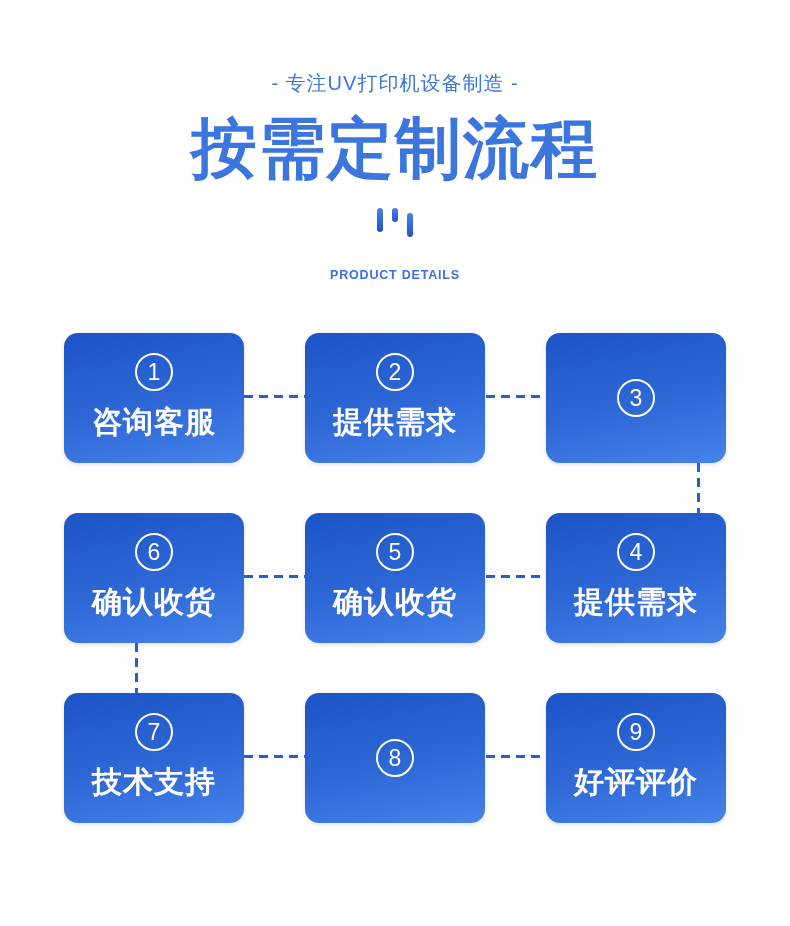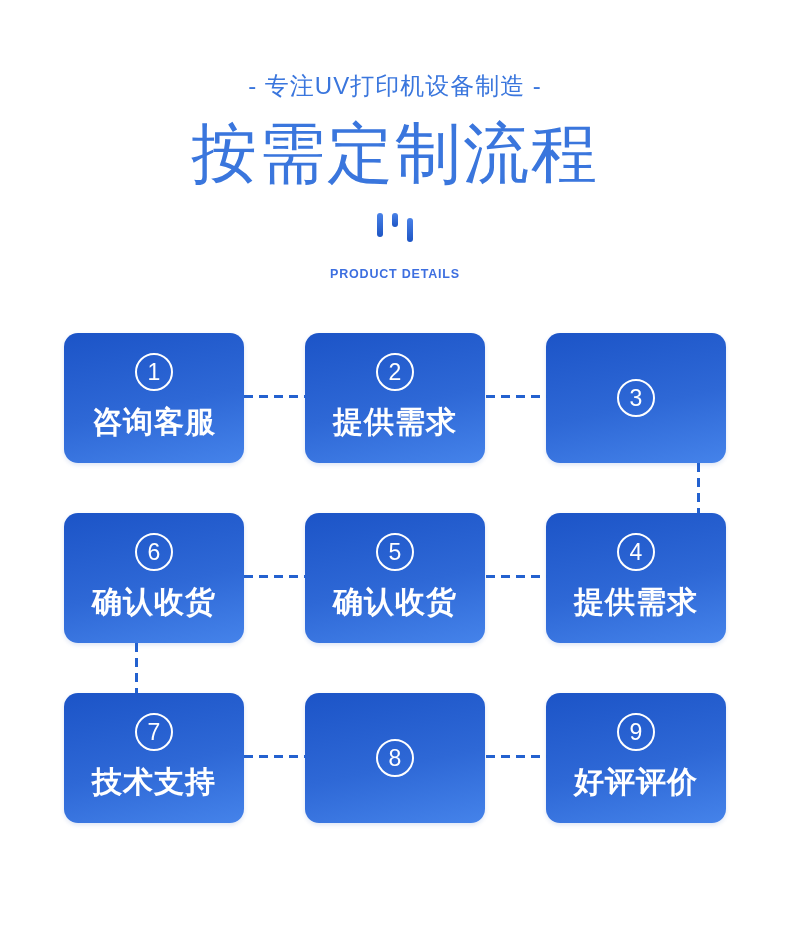--- a/index.html
+++ b/index.html
@@ -5,30 +5,30 @@
   * { margin: 0; padding: 0; box-sizing: border-box; }
   html, body { width: 790px; height: 926px; background: #ffffff; overflow: hidden; }
   body {
     font-family: "Liberation Sans", "DejaVu Sans", sans-serif;
     position: relative;
   }
 
   .header { text-align: center; padding-top: 70px; }
 
   .tagline {
-    font-size: 24px;
+    font-size: 20px;
     font-weight: 500;
     color: #3a76dd;
     letter-spacing: 1px;
   }
 
   .title {
     margin-top: 10px;
     font-size: 66px;
-    font-weight: 400;
+    font-weight: 700;
     color: #3a76dd;
     letter-spacing: 2px;
     line-height: 1.25;
   }
 
   .bars-icon {
     margin-top: 16px;
     height: 34px;
     display: flex;
     justify-content: center;
@@ -39,21 +39,21 @@
     display: block;
     width: 6px;
     border-radius: 3px;
     background: linear-gradient(180deg, #4a82e8, #1d55c4);
   }
   .bars-icon i.b1 { height: 24px; margin-top: 2px; }
   .bars-icon i.b2 { height: 14px; margin-top: 2px; }
   .bars-icon i.b3 { height: 24px; margin-top: 7px; }
 
   .subtitle-en {
-    margin-top: 22px;
+    margin-top: 28px;
     font-size: 12.5px;
     font-weight: 700;
     color: #3d6fe0;
     letter-spacing: 0.8px;
   }
 
   
   .grid {
     position: absolute;
     left: 64px;

